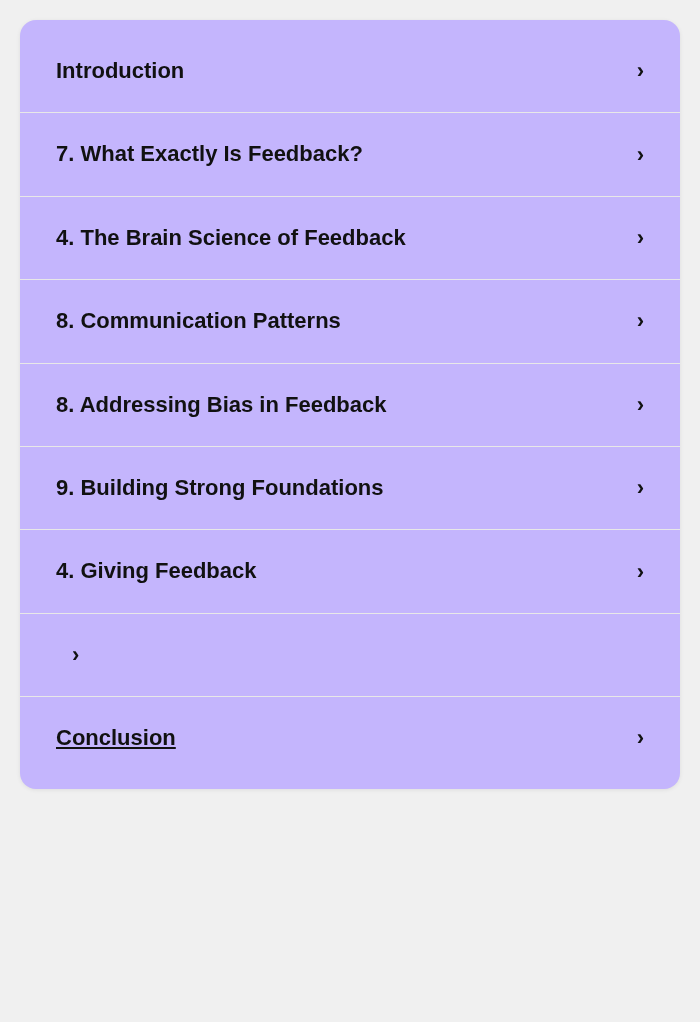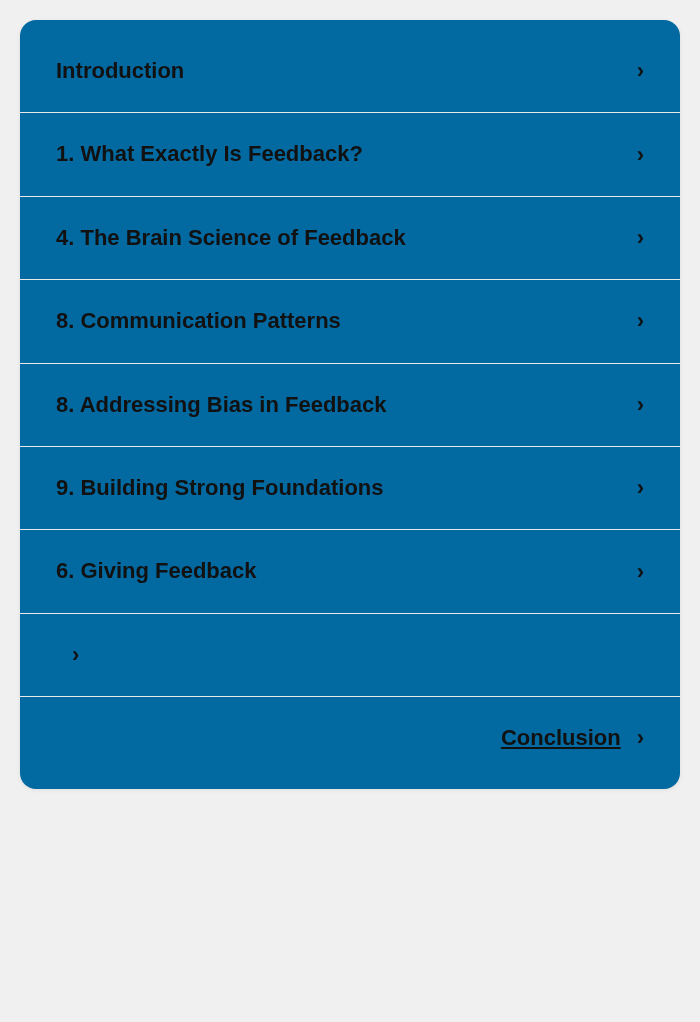--- a/index.html
+++ b/index.html
@@ -13,39 +13,38 @@
       min-height: 1022px;
       background: #f0f0f0;
       display: flex;
       align-items: flex-start;
       justify-content: center;
       padding: 20px;
       font-family: -apple-system, BlinkMacSystemFont, 'Helvetica Neue', Arial, sans-serif;
     }
 
     .card {
-      background: #0369a1;
+      background: #c4b5fd;
       border-radius: 16px;
       width: 660px;
       padding: 10px 0;
       box-shadow: 0 1px 4px rgba(0,0,0,0.08);
     }
 
     .menu-item {
       display: flex;
       align-items: center;
       justify-content: space-between;
       padding: 28px 36px;
       border-bottom: 1px solid #e8e8e8;
       cursor: pointer;
     }
 
     .menu-item:last-child {
       border-bottom: none;
-      justify-content: flex-end;
     }
 
     .menu-item-label {
       font-size: 22px;
       font-weight: 700;
       color: #111111;
       line-height: 1.2;
     }
 
     .menu-item-label.underlined {
@@ -63,41 +62,41 @@
 </head>
 <body>
 
 <div class="card">
 
 <div class="menu-item">
       <span class="menu-item-label">Introduction</span>
       <span class="chevron-icon">›</span>
     </div>
     <div class="menu-item">
-      <span class="menu-item-label">1. What Exactly Is Feedback?</span>
+      <span class="menu-item-label">7. What Exactly Is Feedback?</span>
       <span class="chevron-icon">›</span>
     </div>
     <div class="menu-item">
       <span class="menu-item-label">4. The Brain Science of Feedback</span>
       <span class="chevron-icon">›</span>
     </div>
     <div class="menu-item">
       <span class="menu-item-label">8. Communication Patterns</span>
       <span class="chevron-icon">›</span>
     </div>
     <div class="menu-item">
       <span class="menu-item-label">8. Addressing Bias in Feedback</span>
       <span class="chevron-icon">›</span>
     </div>
     <div class="menu-item">
       <span class="menu-item-label">9. Building Strong Foundations</span>
       <span class="chevron-icon">›</span>
     </div>
     <div class="menu-item">
-      <span class="menu-item-label">6. Giving Feedback</span>
+      <span class="menu-item-label">4. Giving Feedback</span>
       <span class="chevron-icon">›</span>
     </div>
     <div class="menu-item">
       <span class="chevron-icon">›</span>
     </div>
     <div class="menu-item">
       <span class="menu-item-label underlined">Conclusion</span>
       <span class="chevron-icon">›</span>
     </div>
   </div>

